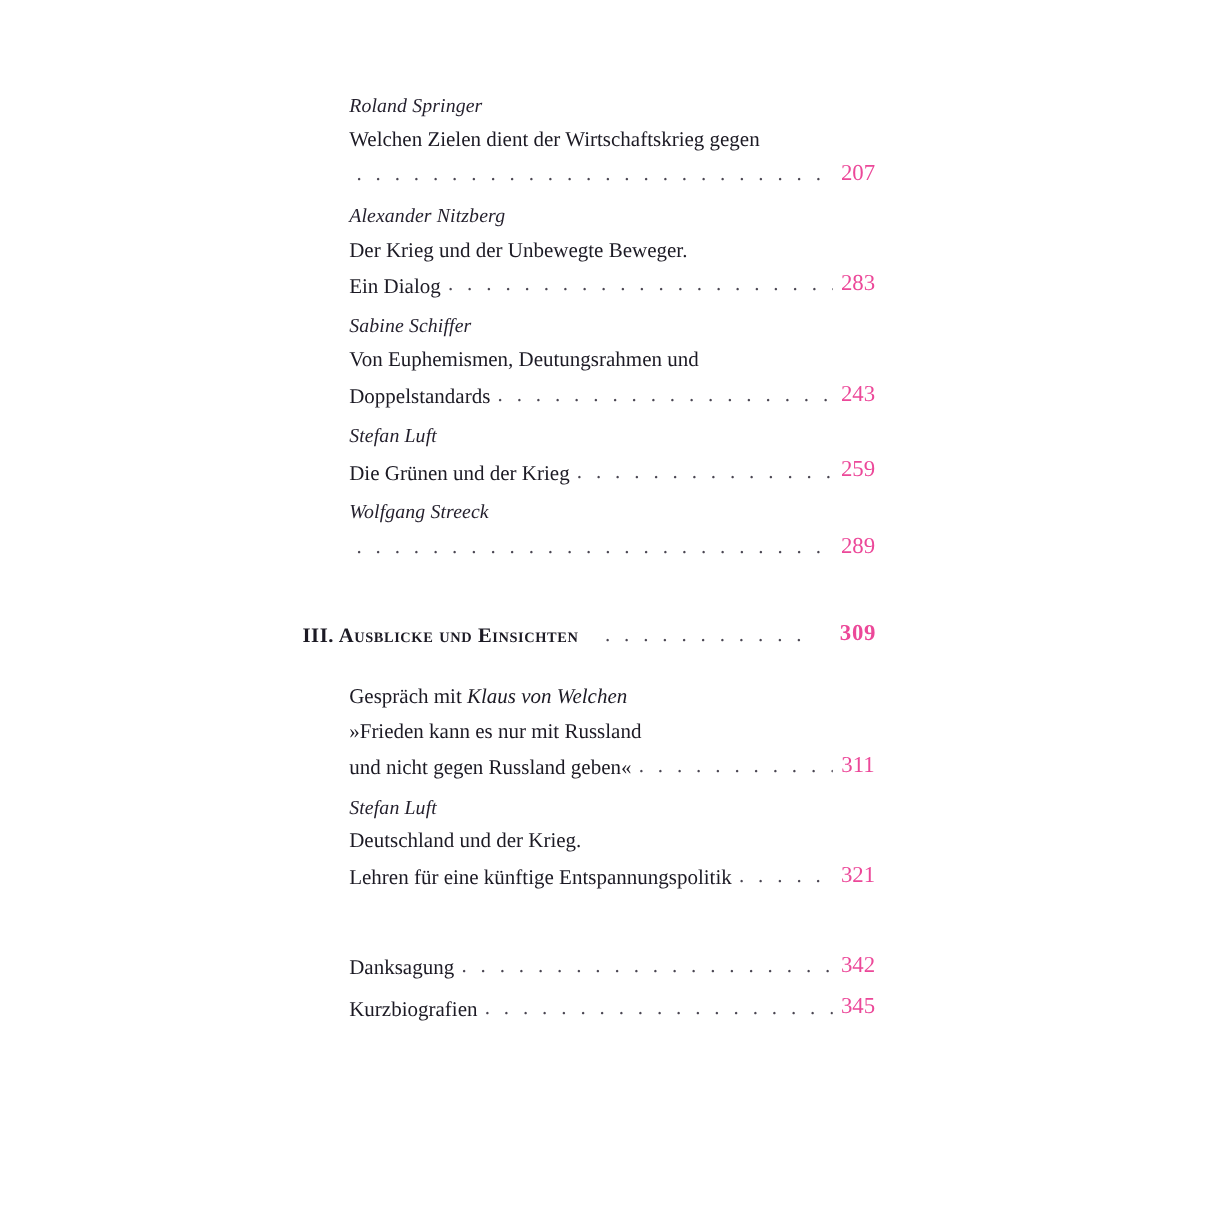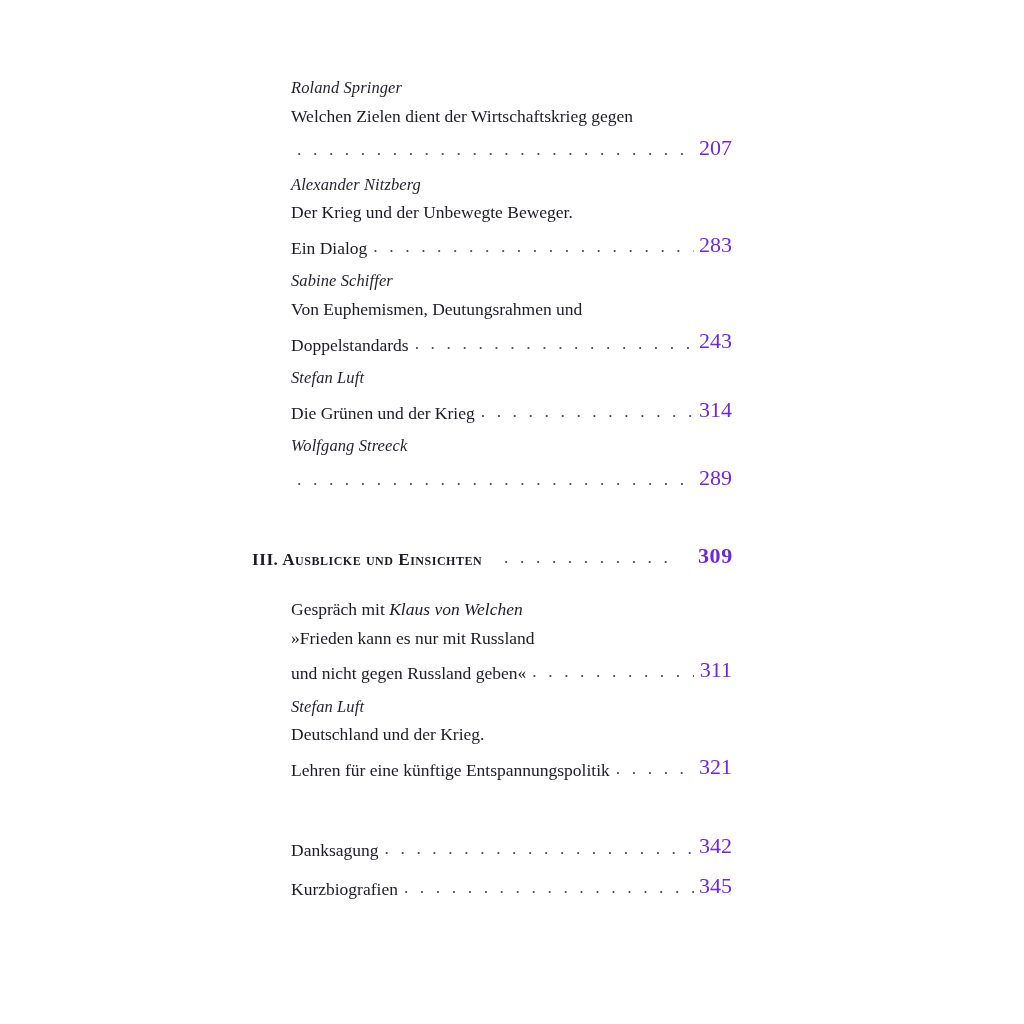--- a/index.html
+++ b/index.html
@@ -65,23 +65,23 @@
     color: #4a4652;
     font-size: 17.5px;
     letter-spacing: 3.6px;
     margin: 0 4px 0 6px;
     transform: translateY(-2px);
   }
 
   .line .pg {
     flex: 0 0 auto;
     width: 34px;
-    text-align: right;
-    font-size: 22px;
-    color: #6d28d9;
+    text-align: center;
+    font-size: 19px;
+    color: #ec4899;
     font-variant-numeric: lining-nums;
   }
 
   .line.noleader .dots {
     visibility: hidden;
   }
 
   
   .section {
     margin-top: 42px;
@@ -167,21 +167,21 @@
         <span class="dots">. . . . . . . . . . . . . . . . . . . . . . . . . . . . . . . . . . . . . . . . . . . . . . . . . . .</span>
         <span class="pg">243</span>
       </div>
     </div>
 
     <div class="entry">
       <div class="author">Stefan Luft</div>
       <div class="line">
         <span class="txt">Die Grünen und der Krieg</span>
         <span class="dots">. . . . . . . . . . . . . . . . . . . . . . . . . . . . . . . . . . . . . . . . . . . . . . . . . . .</span>
-        <span class="pg">314</span>
+        <span class="pg">259</span>
       </div>
     </div>
 
     <div class="entry">
       <div class="author">Wolfgang Streeck</div>
       <div class="line">
         <span class="dots">. . . . . . . . . . . . . . . . . . . . . . . . . . . . . . . . . . . . . . . . . . . . . . . . . . .</span>
         <span class="pg">289</span>
       </div>
     </div>

